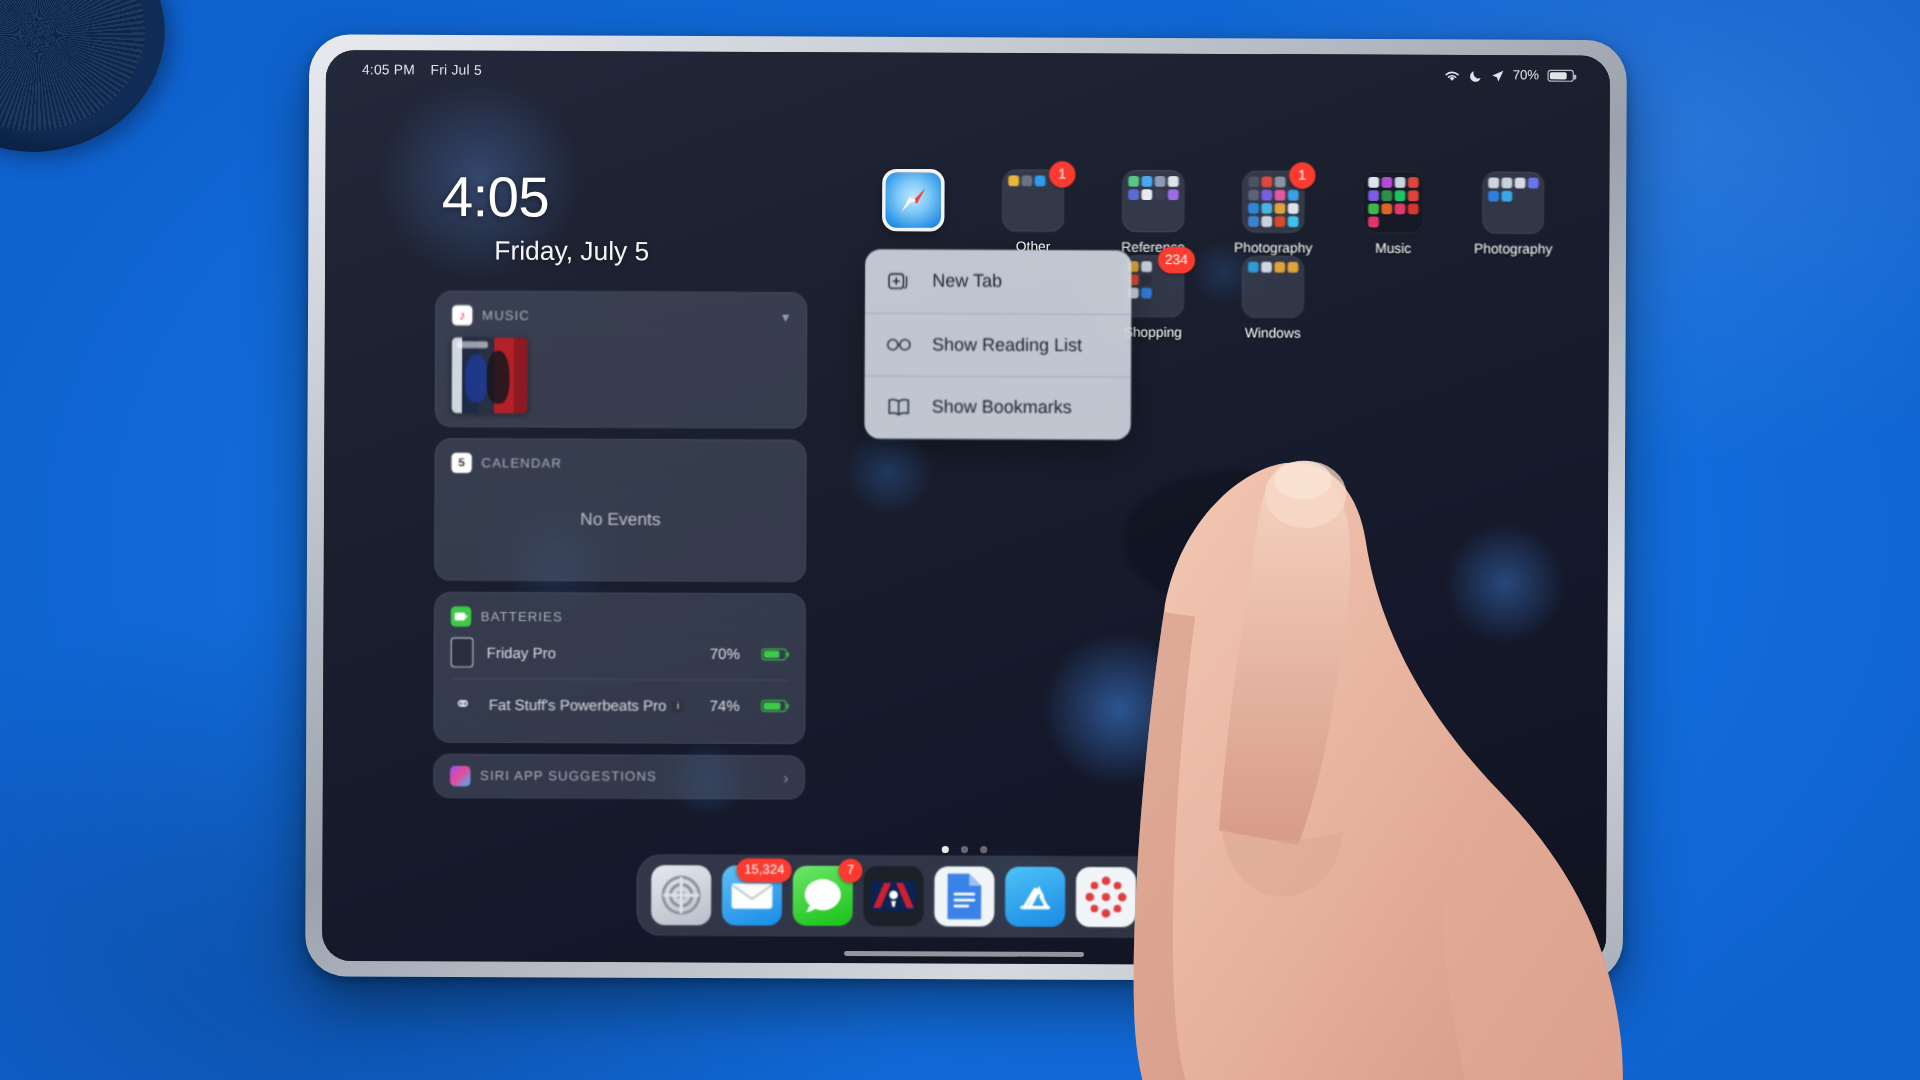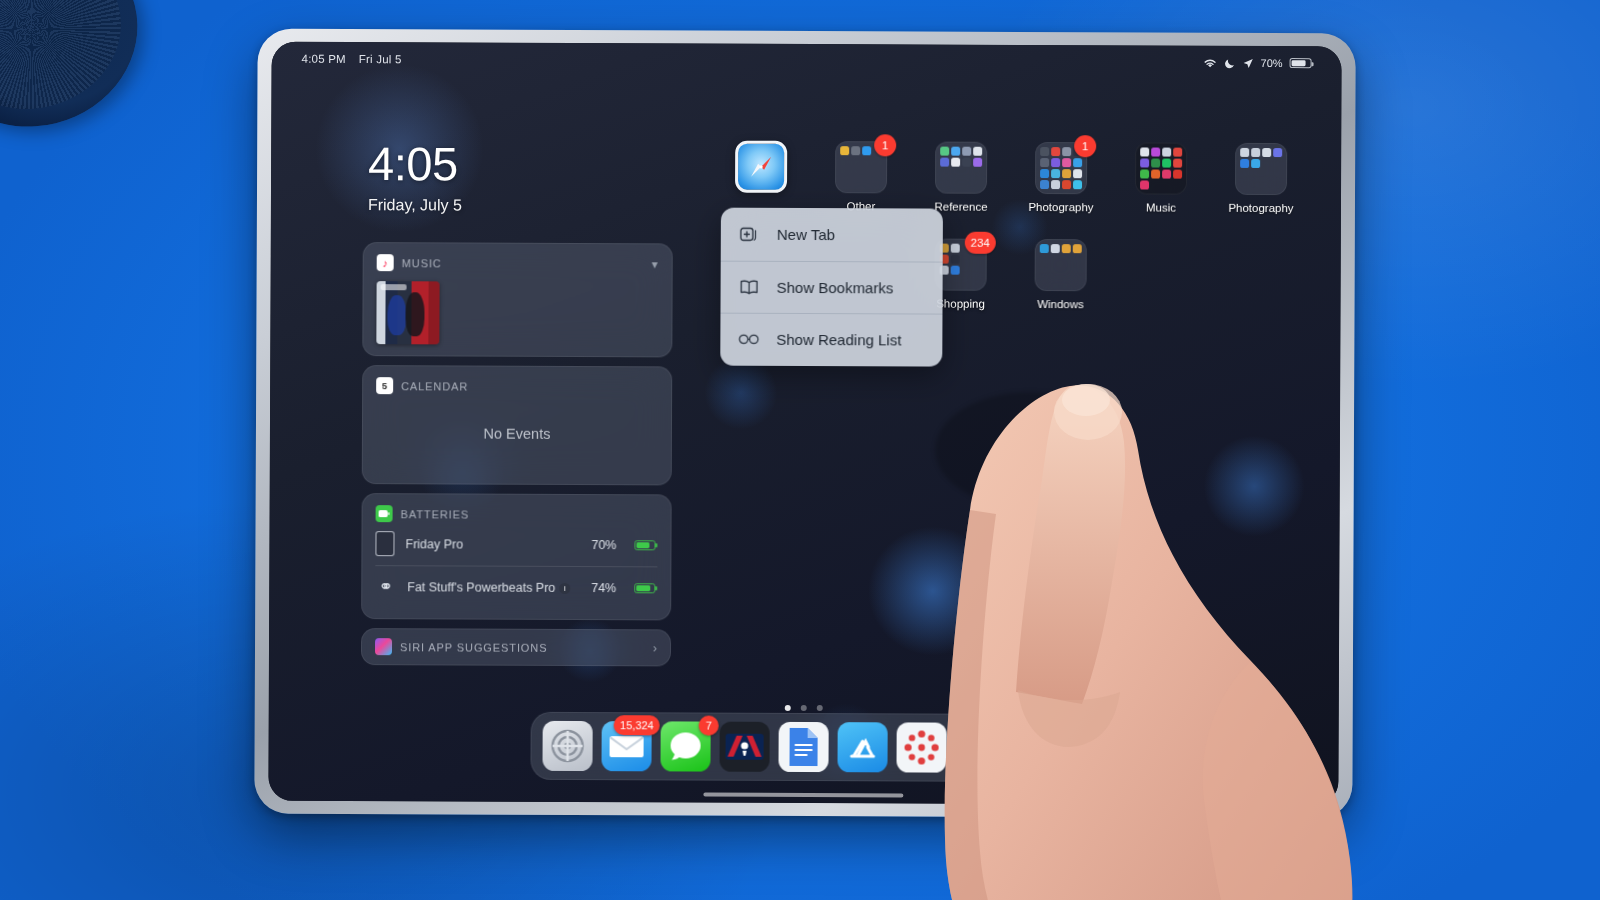--- a/index.html
+++ b/index.html
@@ -84,21 +84,21 @@
   .batt-shell:after{ content:""; position:absolute; right:-3.4px; top:2.6px; width:2px; height:4px;
     background:rgba(223,227,234,.8); border-radius:0 1px 1px 0;}
   .batt-fill{ position:absolute; left:1.2px; top:1.2px; bottom:1.2px; width:70%; background:#dfe3ea; border-radius:1.4px;}
 
   
   #clock {
     position:absolute; left:97px; top:98px; z-index:12; color:#ffffff;
     text-shadow:0 1px 5px rgba(0,0,0,.45);
   }
   #clock .time { font-size:47px; font-weight:300; letter-spacing:-.5px; line-height:1; }
-  #clock .date { font-size:16px; font-weight:400; margin-top:9px; opacity:.95; }
+  #clock .date { font-size:22px; font-weight:400; margin-top:9px; opacity:.95;margin-left:44px; }
 
   
   #widgets { position:absolute; left:92px; top:200px; width:310px; z-index:12; }
   .widget {
     background:rgba(118,128,148,.30);
     backdrop-filter:blur(18px);
     -webkit-backdrop-filter:blur(18px);
     border-radius:14px; margin-bottom:9px;
     padding:11px 13px; color:#fff; position:relative;
     border:.5px solid rgba(255,255,255,.07);
@@ -147,21 +147,21 @@
   .mini-batt { width:21px; height:10px; border:1px solid rgba(62,201,74,.85); border-radius:2.6px;
     position:relative; margin-left:7px; }
   .mini-batt:after{content:"";position:absolute;right:-3px;top:2.6px;width:2px;height:4px;background:rgba(62,201,74,.85);border-radius:0 1px 1px 0;}
   .mini-batt i{position:absolute;left:1px;top:1px;bottom:1px;background:#3ec94a;border-radius:1.4px;display:block;}
   .siri-widget { padding:9px 13px; display:flex; align-items:center; }
 
   
   #grid { position:absolute; left:440px; top:97px; width:640px; z-index:11; }
   .grid-row { display:flex; gap:0; }
   .app-cell { width:100px; display:flex; flex-direction:column; align-items:center; position:relative; }
-  .app-cell.r2 { margin-top:26px; }
+  .app-cell.r2 { }
   .icon-wrap { position:relative; }
   .app-icon { width:52px; height:52px; border-radius:12px; position:relative; }
   .app-label { margin-top:7px; font-size:11.5px; color:#fff; text-shadow:0 1px 3px rgba(0,0,0,.65); white-space:nowrap; }
   .folder {
     background:rgba(120,128,146,.26);
     backdrop-filter:blur(10px); -webkit-backdrop-filter:blur(10px);
     padding:4px; display:grid; grid-template-columns:repeat(4,1fr); grid-template-rows:repeat(4,1fr); gap:2px;
     border:.5px solid rgba(255,255,255,.06);
   }
   .mini { border-radius:2.6px; }
@@ -516,36 +516,36 @@
           <svg width="19" height="19" viewBox="0 0 19 19">
               <rect x="1" y="3.5" width="12" height="12" rx="2.4" stroke="#27303d" stroke-width="1.3" fill="none"></rect>
               <path d="M7 7v5M4.5 9.5h5" stroke="#27303d" stroke-width="1.3" stroke-linecap="round"></path>
               <path d="M15.6 5.8v7.4a2.4 2.4 0 0 1-1.3 2" stroke="#27303d" stroke-width="1.2" fill="none" stroke-linecap="round"></path>
             </svg>
         </span>
         <span>New Tab</span>
       </div>
       <div class="ctx-item">
         <span class="ctx-ico">
-          <svg width="19" height="17" viewBox="0 0 19 17">
-              <path d="M9.5 3.8C7.8 2.2 4.6 2 1.6 2.6v11c3-.6 6.2-.4 7.9 1.2 1.7-1.6 4.9-1.8 7.9-1.2v-11C14.4 2 11.2 2.2 9.5 3.8z" stroke="#27303d" stroke-width="1.3" fill="none" stroke-linejoin="round"></path>
-              <path d="M9.5 3.8v11" stroke="#27303d" stroke-width="1.2"></path>
-            </svg>
-        </span>
-        <span>Show Bookmarks</span>
-      </div>
-      <div class="ctx-item">
-        <span class="ctx-ico">
           <svg width="22" height="13" viewBox="0 0 22 13">
               <circle cx="5.6" cy="6.5" r="4.4" stroke="#27303d" stroke-width="1.3" fill="none"></circle>
               <circle cx="16.2" cy="6.5" r="4.4" stroke="#27303d" stroke-width="1.3" fill="none"></circle>
               <path d="M10 6.5h1.8" stroke="#27303d" stroke-width="1.3"></path>
             </svg>
         </span>
         <span>Show Reading List</span>
+      </div>
+      <div class="ctx-item">
+        <span class="ctx-ico">
+          <svg width="19" height="17" viewBox="0 0 19 17">
+              <path d="M9.5 3.8C7.8 2.2 4.6 2 1.6 2.6v11c3-.6 6.2-.4 7.9 1.2 1.7-1.6 4.9-1.8 7.9-1.2v-11C14.4 2 11.2 2.2 9.5 3.8z" stroke="#27303d" stroke-width="1.3" fill="none" stroke-linejoin="round"></path>
+              <path d="M9.5 3.8v11" stroke="#27303d" stroke-width="1.2"></path>
+            </svg>
+        </span>
+        <span>Show Bookmarks</span>
       </div>
     </div>
 
     <div id="pagedots">
       <span class="pd on"></span>
       <span class="pd"></span>
       <span class="pd"></span>
     </div>
 
     <div id="dock">

